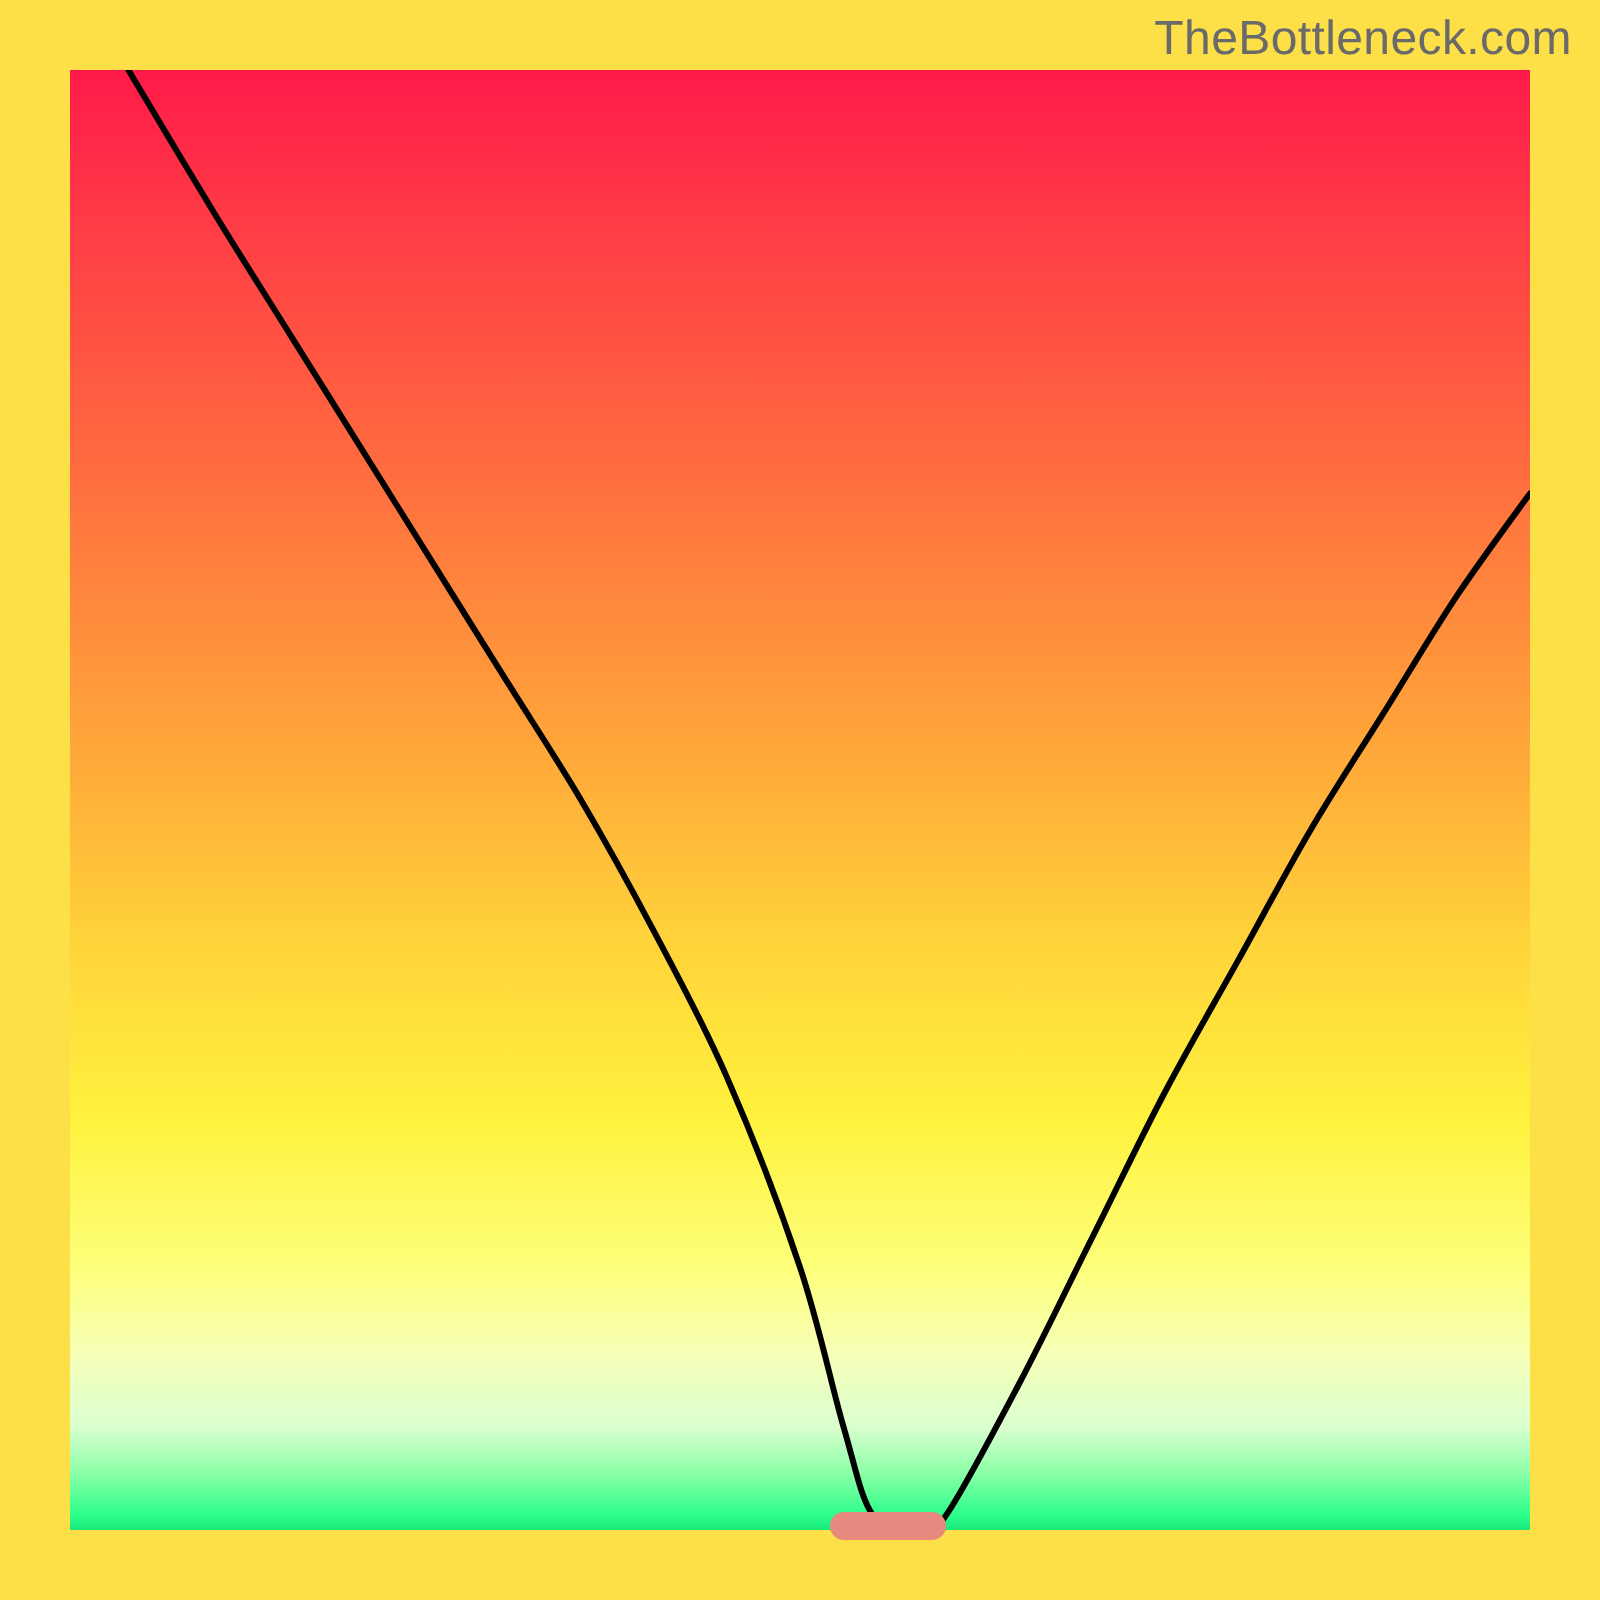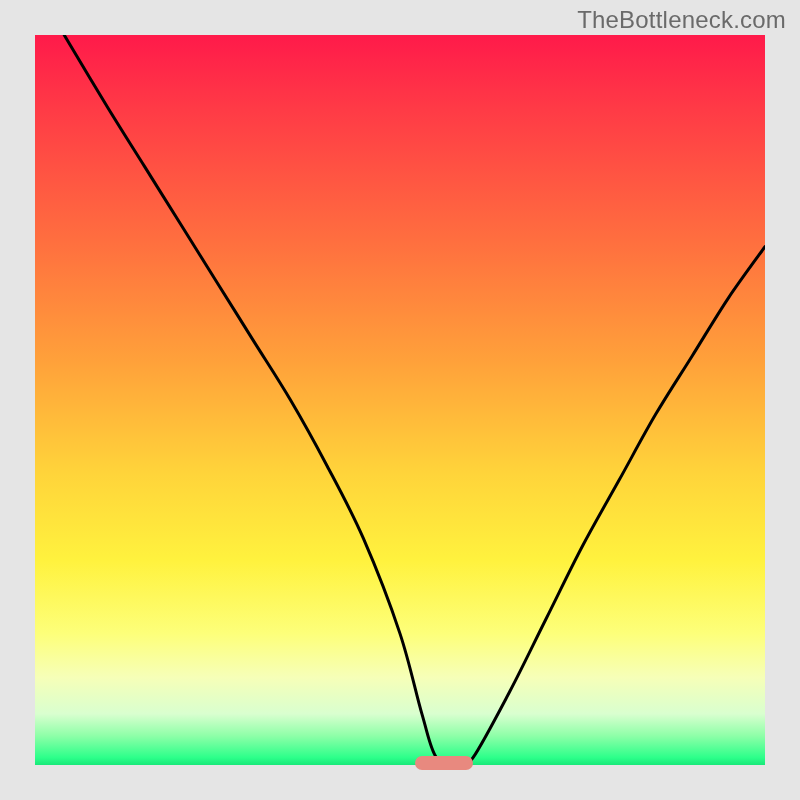--- a/index.html
+++ b/index.html
@@ -8,21 +8,21 @@
     width: 800px;
     height: 800px;
     background: #000;
     overflow: hidden;
     font-family: Arial, Helvetica, sans-serif;
   }
   .frame {
     position: relative;
     width: 800px;
     height: 800px;
-    background: #e5e5e5;
+    background: #fde047;
   }
   .watermark {
     position: absolute;
     top: 6px;
     right: 14px;
     color: #6a6a6a;
     font-size: 24px;
     font-weight: 500;
     letter-spacing: 0.2px;
     z-index: 10;

